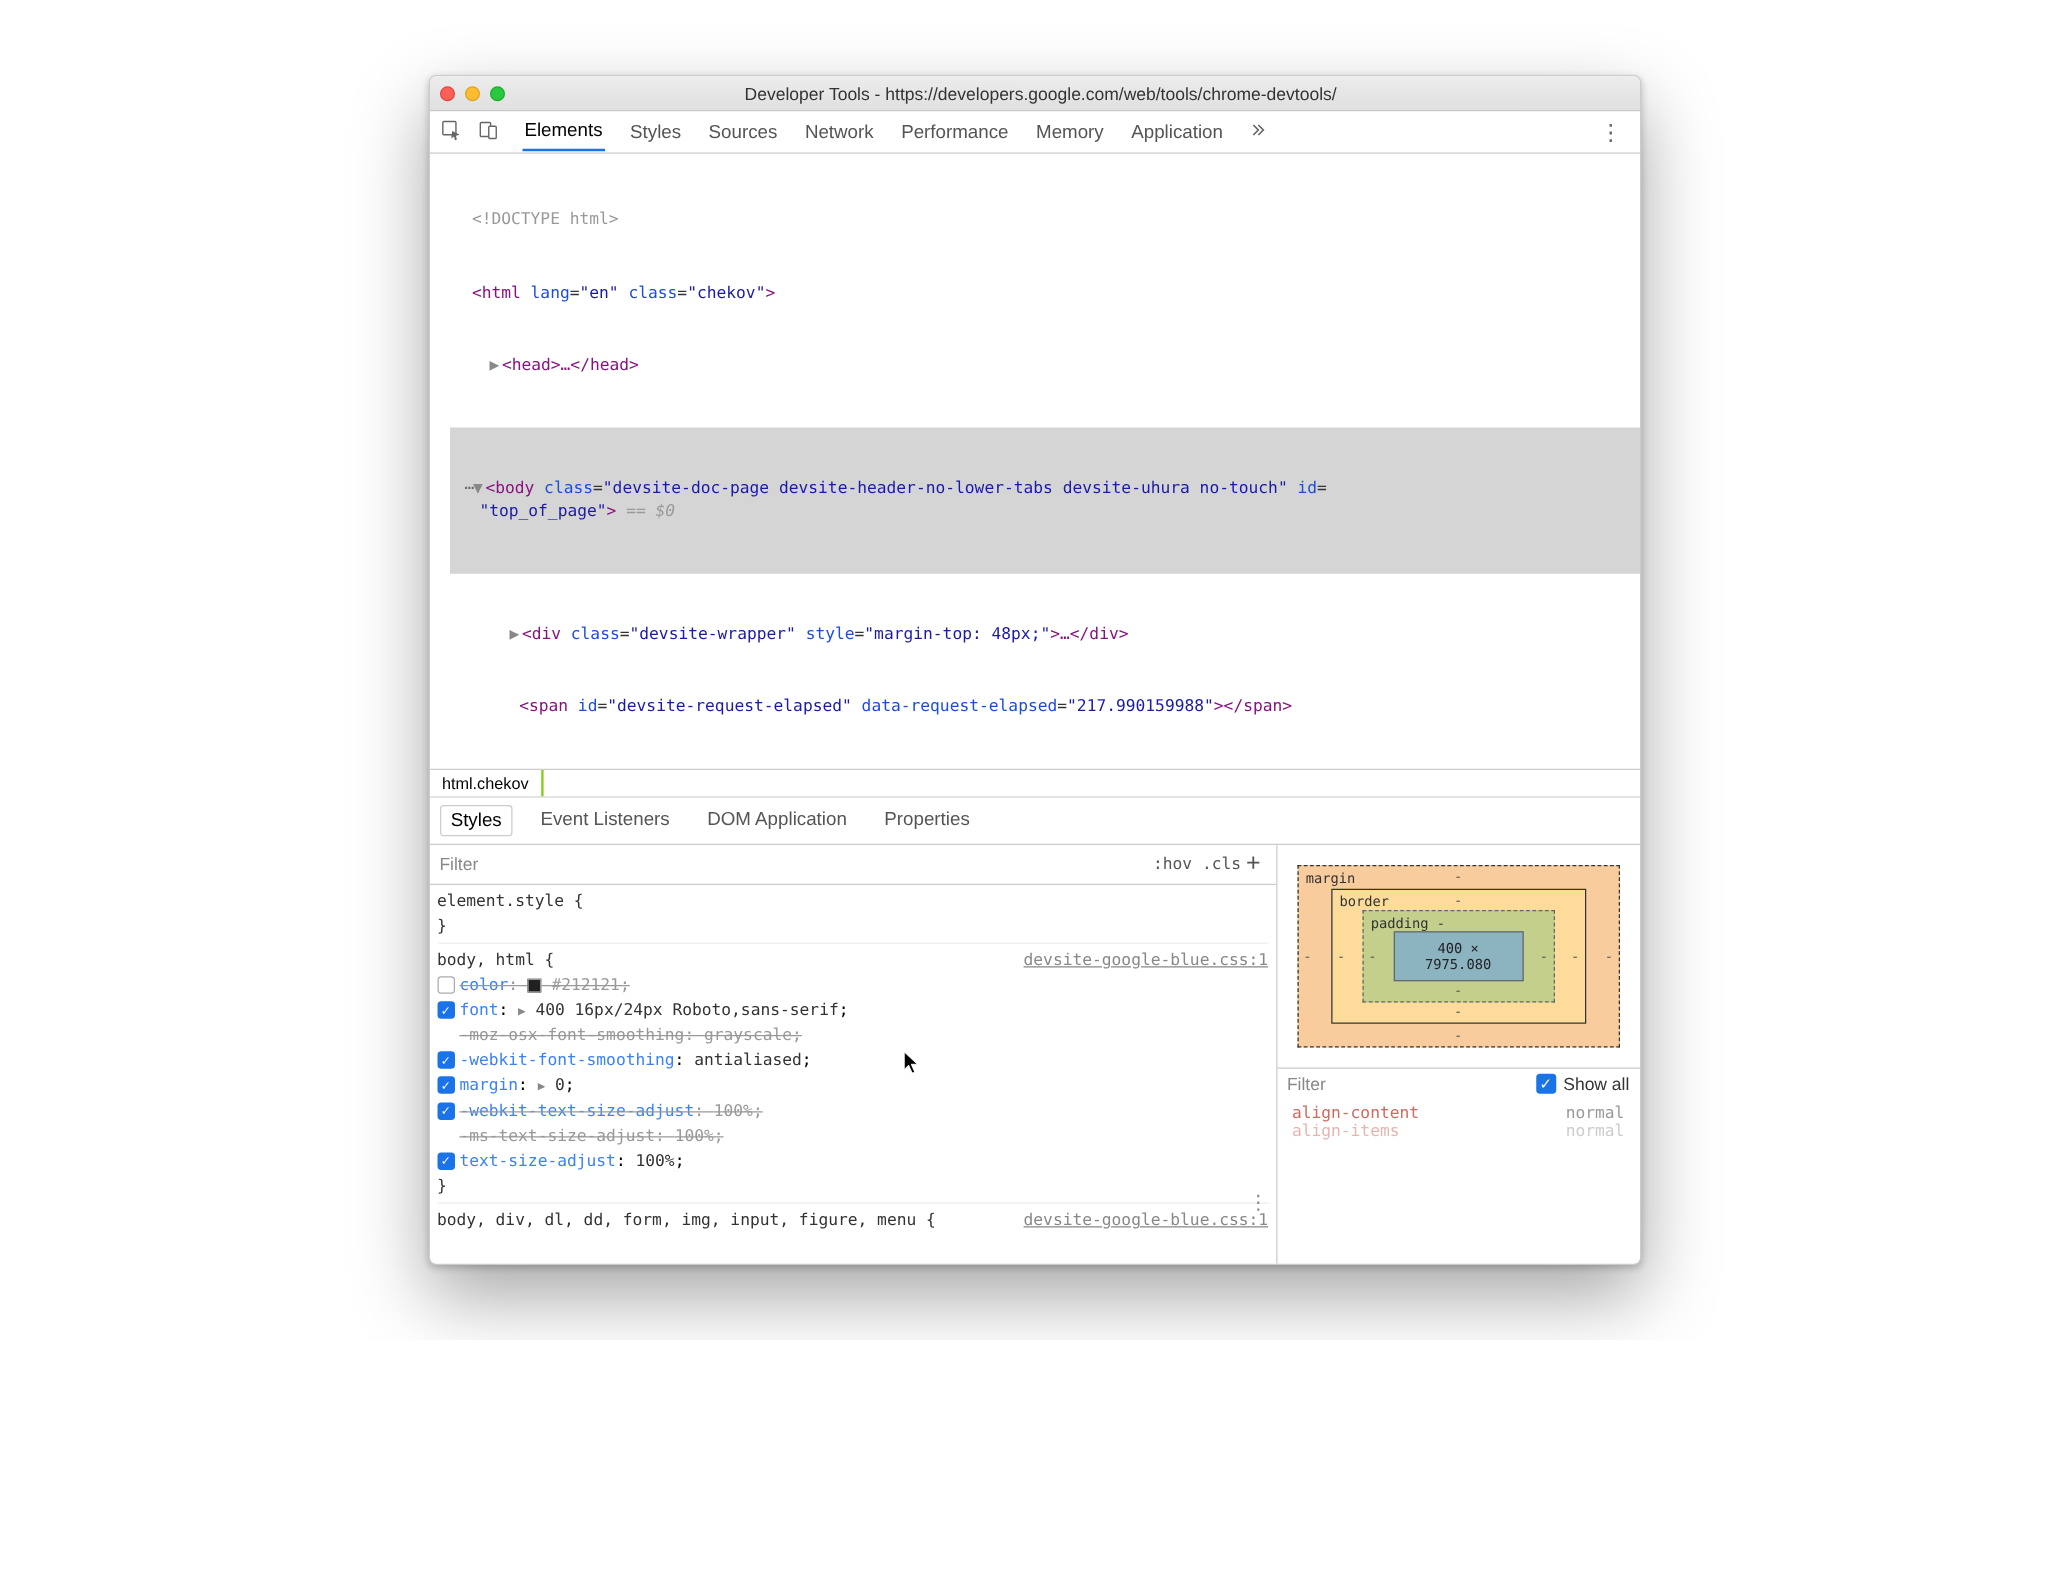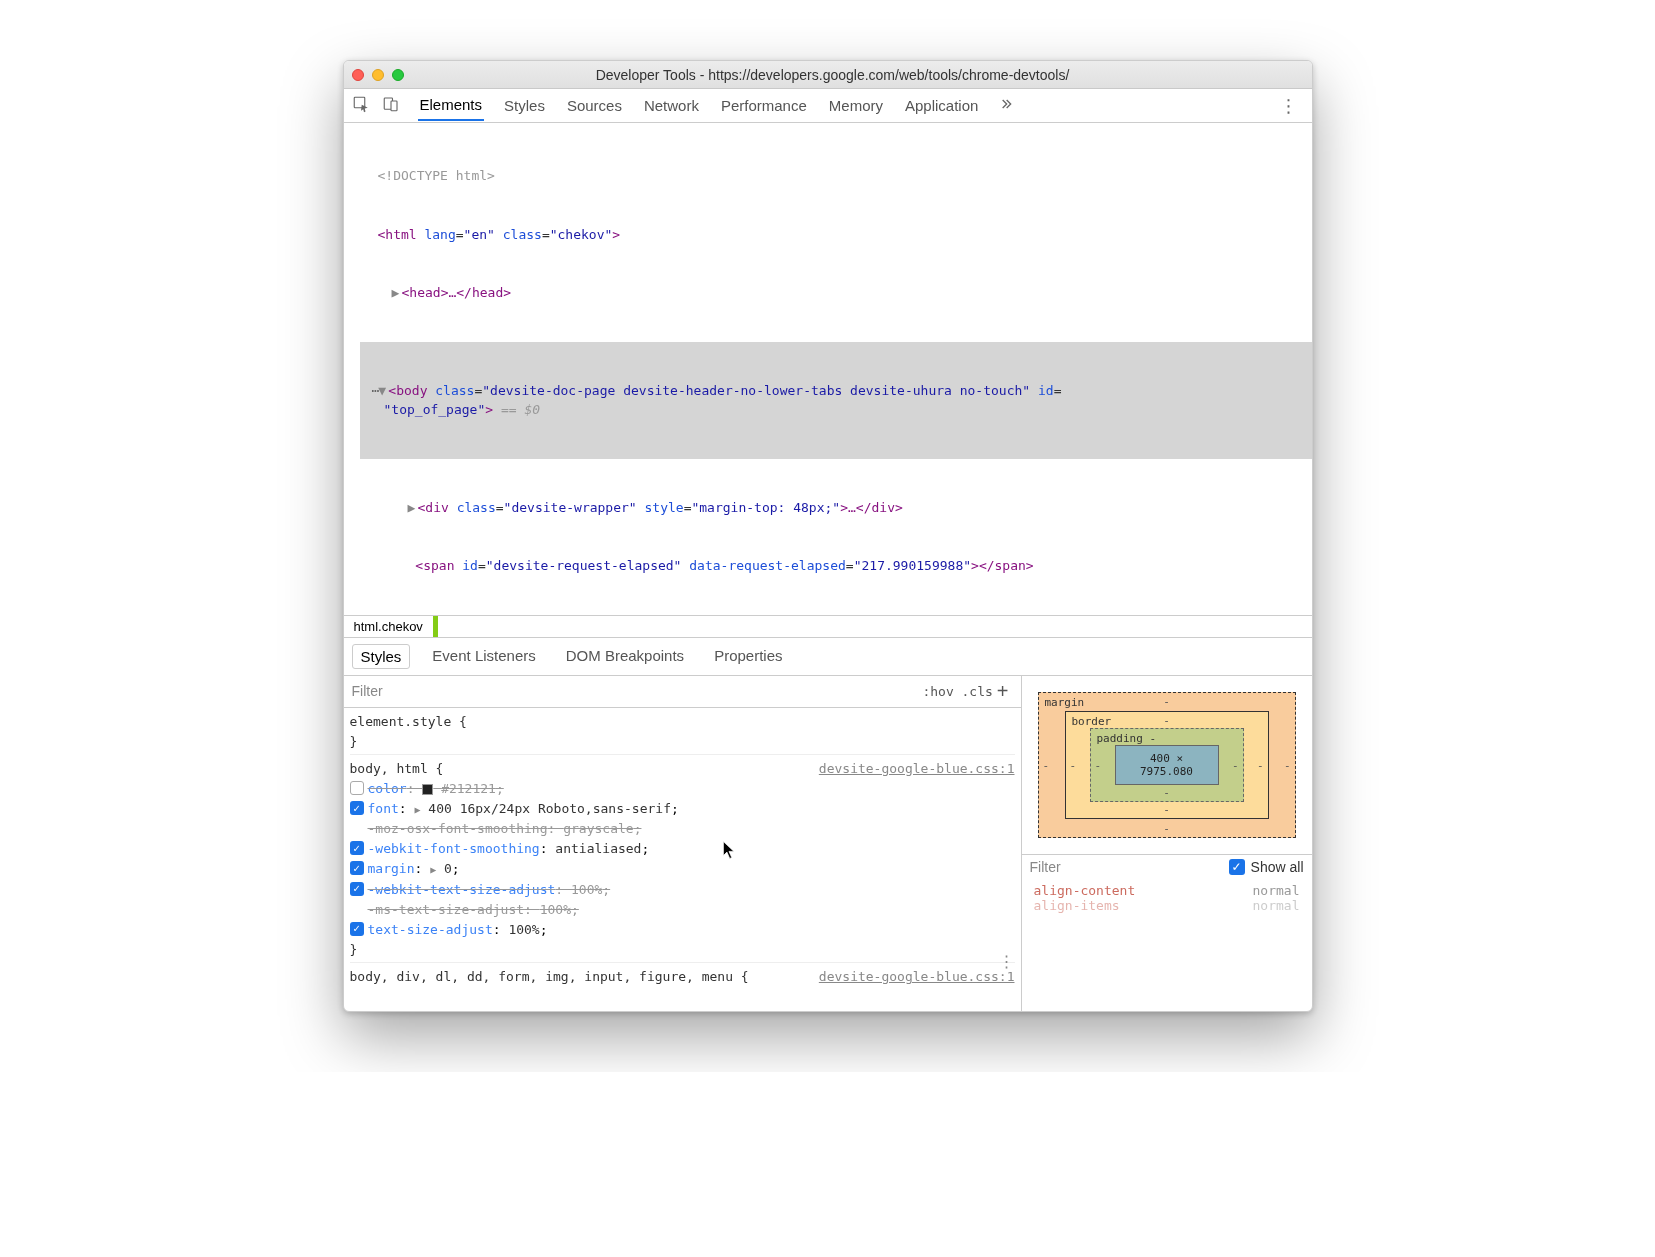--- a/index.html
+++ b/index.html
@@ -67,21 +67,21 @@
   .ellips{color:#666; letter-spacing:-1px;}
   
   .crumb {
     display:flex;
     border-top:1px solid #ccc;
     border-bottom:1px solid #ccc;
     font-size:13px;
     font-family: -apple-system, Arial, sans-serif;
   }
   .crumb span{ padding:3px 10px;}
-  .crumb .c1{ background:#fff; border-right:5px solid #84cc16;}
+  .crumb .c1{ background:#fff; border-right:2px solid #84cc16;}
   .crumb .c2{ background:#0c69d6; color:#fff; flex:0 0 auto; white-space:nowrap;}
   .crumb .cfill{flex:1; background:#fff;}
   
   .subtabs {
     display:flex; gap:14px; padding:6px 8px;
     border-bottom:1px solid #ccc;
     font-size:15px; color:#555;
   }
   .subtab{padding:3px 8px; border-radius:3px;}
   .subtab.active{ border:1px solid #ccc; background:#fff; color:#000;}
@@ -210,21 +210,21 @@
   </div>
 
   <div class="crumb">
     <span class="c1">html.chekov</span>
     <span class="cfill"></span>
   </div>
 
   <div class="subtabs">
     <div class="subtab active">Styles</div>
     <div class="subtab">Event Listeners</div>
-    <div class="subtab">DOM Breakpoints</div>
+    <div class="subtab">DOM Application</div>
     <div class="subtab">Properties</div>
   </div>
 
   <div class="cols">
 
     <div class="left">
       <div class="filterrow">
         <span>Filter</span>
         <div class="spacer"></div>
         <span class="mono">:hov</span>

